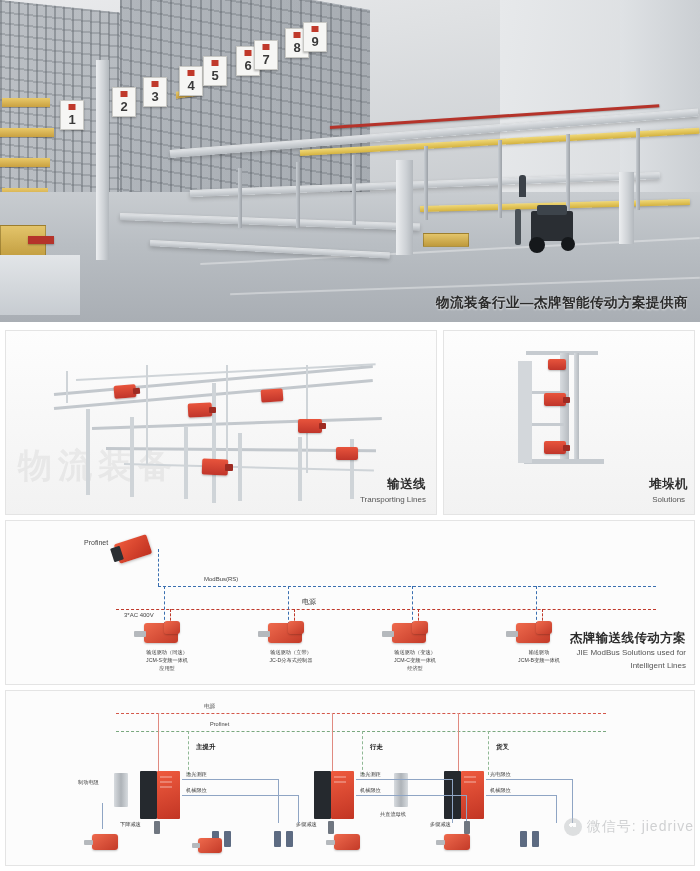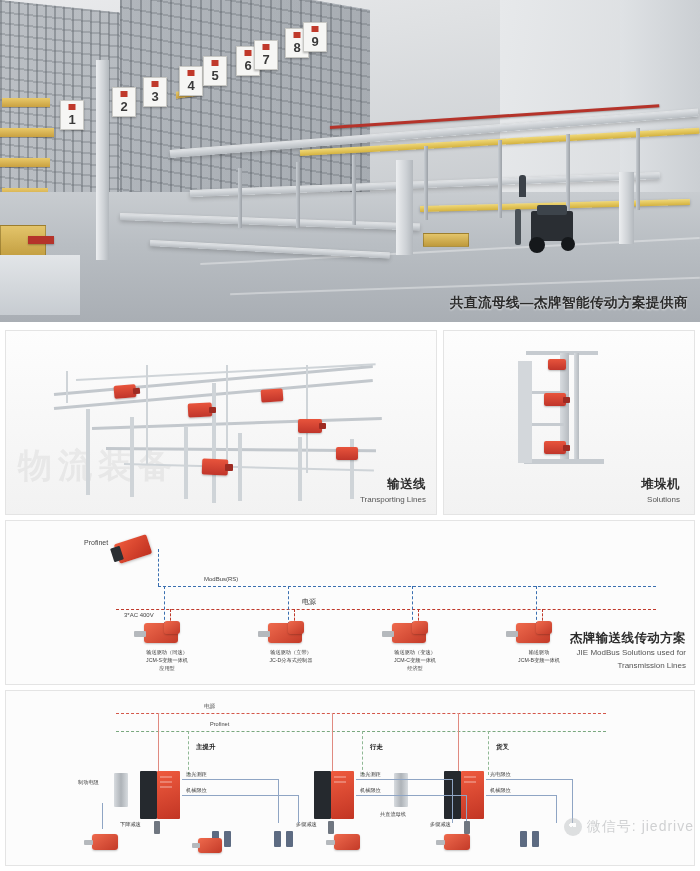--- a/index.html
+++ b/index.html
@@ -219,21 +219,21 @@
     <div class="forklift" style="left:515px;top:205px;width:80px;height:55px;">
       <div class="fk-body" style="left:16px;top:6px;width:42px;height:30px;"></div>
       <div class="fk-body" style="left:22px;top:0px;width:30px;height:10px;background:#3d444b;"></div>
       <div class="fk-body" style="left:0px;top:4px;width:6px;height:36px;background:#4a5157;"></div>
       <div class="fk-wheel" style="left:14px;top:32px;width:16px;height:16px;"></div>
       <div class="fk-wheel" style="left:46px;top:32px;width:14px;height:14px;"></div>
     </div>
     <div class="worker" style="left:519px;top:175px;width:7px;height:22px;"></div>
 
     <div class="hero-caption">
-      <div class="cn">共直流母线—杰牌智能传动方案提供商</div>
+      <div class="cn">物流装备行业—杰牌智能传动方案提供商</div>
     </div>
   </div>
 
   <div class="row2">
 
     <div class="panel p2a">
       <div class="wm" style="left:12px;top:112px;">物流装备</div>
 
       <div class="sk" style="left:48px;top:62px;width:320px;height:3px;transform:rotate(-5deg);transform-origin:left center;"></div>
       <div class="sk" style="left:48px;top:76px;width:320px;height:3px;transform:rotate(-5deg);transform-origin:left center;"></div>
@@ -280,21 +280,21 @@
       <div class="st-beam" style="left:78px;top:60px;width:46px;height:3px;"></div>
       <div class="st-beam" style="left:76px;top:92px;width:44px;height:3px;"></div>
       <div class="st-beam" style="left:74px;top:30px;width:14px;height:102px;background:#d3d7db;"></div>
 
       <div class="mot" style="left:104px;top:28px;width:18px;height:11px;"></div>
       <div class="mot" style="left:100px;top:62px;width:22px;height:13px;"></div>
       <div class="mot-d" style="left:119px;top:66px;width:7px;height:6px;"></div>
       <div class="mot" style="left:100px;top:110px;width:22px;height:13px;"></div>
       <div class="mot-d" style="left:119px;top:114px;width:7px;height:6px;"></div>
 
-      <div class="cap" style="right:14px;bottom:8px;">
+      <div class="cap" style="right:6px;bottom:8px;text-align:center;">
         <div class="cn">堆垛机</div>
         <div class="en">Solutions</div>
       </div>
     </div>
   </div>
 
   <div class="row3 panel">
 
     <div class="plc" style="left:110px;top:18px;width:34px;height:20px;transform:rotate(-18deg);"></div>
     <div class="plc-blk" style="left:106px;top:26px;width:10px;height:14px;transform:rotate(-18deg);"></div>
@@ -358,21 +358,21 @@
     </div>
     <div class="devlabel" style="left:500px;top:128px;width:66px;">
       <div>输送驱动</div>
       <div>JCM-B变频一体机</div>
       <div></div>
     </div>
 
     <div class="cap" style="right:8px;bottom:12px;">
       <div class="cn">杰牌输送线传动方案</div>
       <div class="en">JIE ModBus Solutions used for</div>
-      <div class="en">Transmission Lines</div>
+      <div class="en">Intelligent Lines</div>
     </div>
   </div>
 
   <div class="row4 panel">
 
     <div class="bus red" style="left:110px;top:22px;width:490px;"></div>
     <div class="lab4 net" style="left:198px;top:12px;">电源</div>
     <div class="bus green" style="left:110px;top:40px;width:490px;"></div>
     <div class="lab4 net" style="left:204px;top:30px;">Profinet</div>
 

